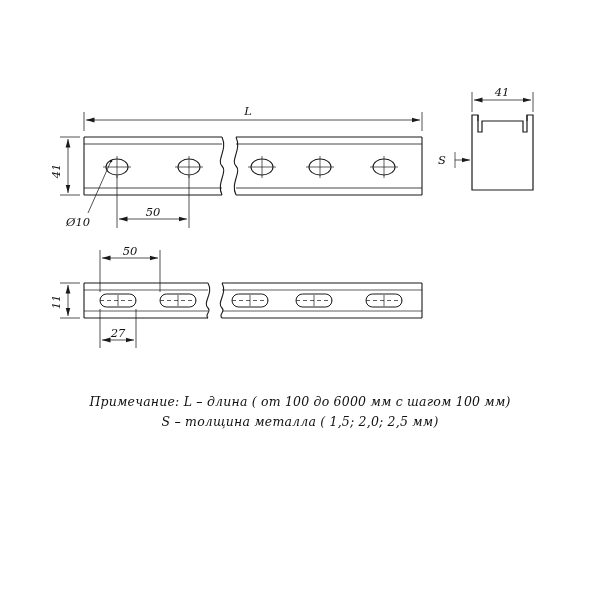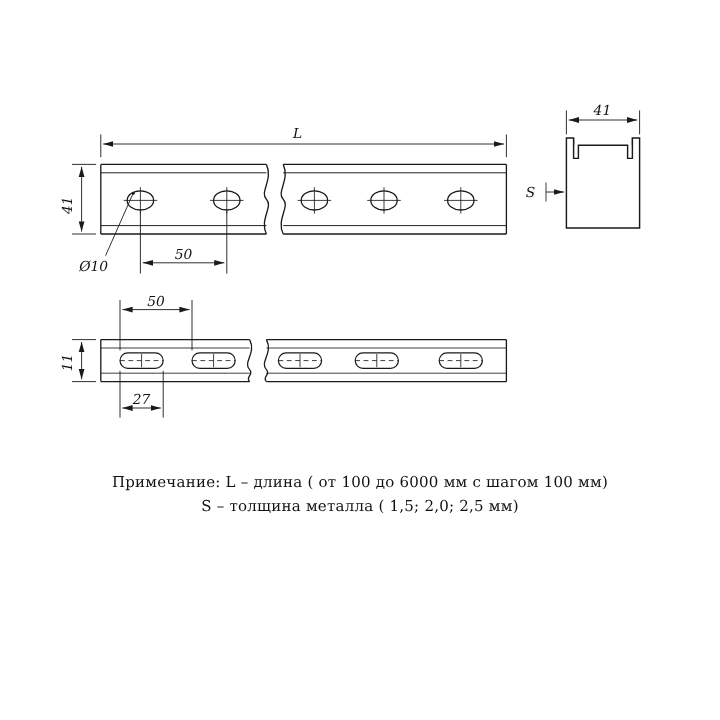--- a/index.html
+++ b/index.html
@@ -27,20 +27,21 @@
     width: 600px;
     height: 600px;
   }
   .note-block {
     position: absolute;
     left: 0;
     top: 392px;
     width: 600px;
     text-align: center;
     font-family: "DejaVu Serif", serif;
+    font-style: italic;
     font-size: 12.5px;
     line-height: 20px;
     letter-spacing: 0.2px;
     color: #111111;
   }
   .note-line {
     display: block;
     white-space: pre;
   }
   .note-line-2 {

